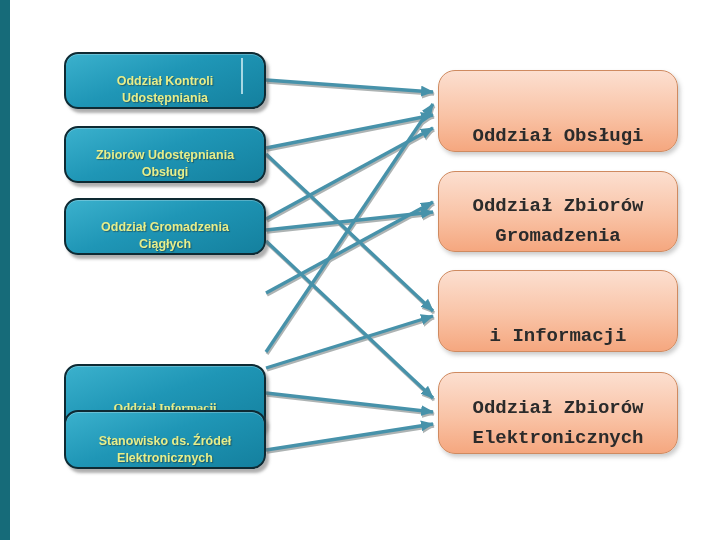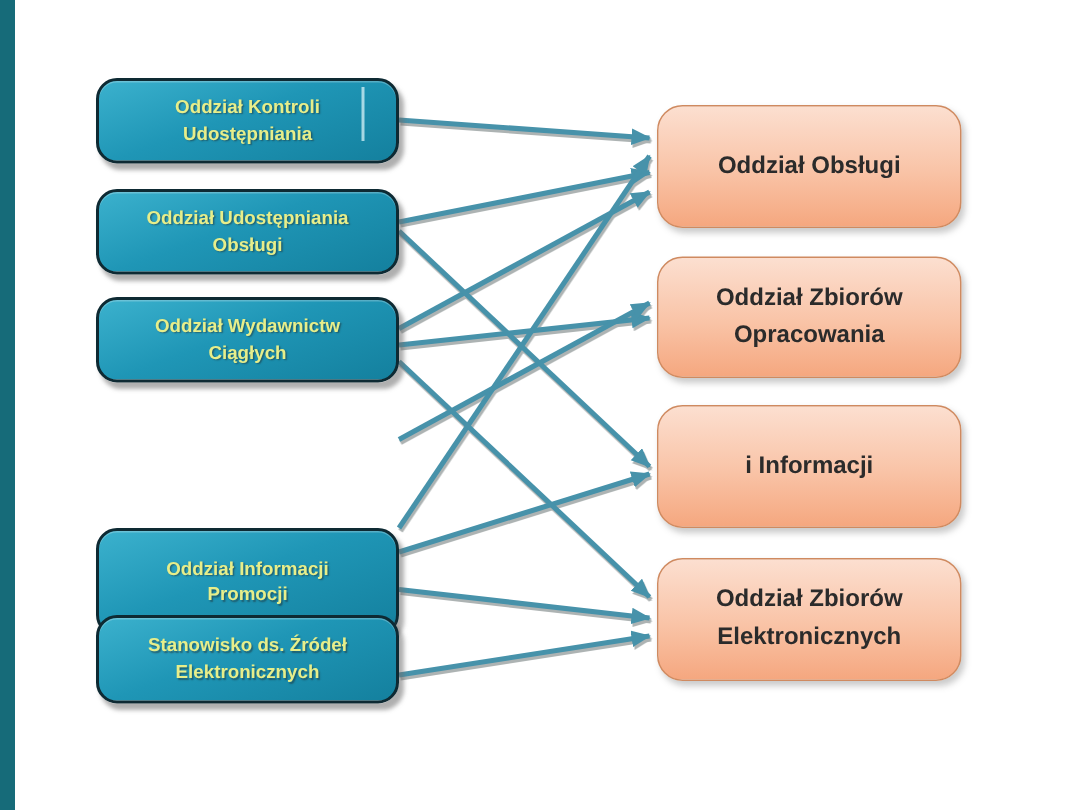--- a/index.html
+++ b/index.html
@@ -15,41 +15,41 @@
     background:#166b79;
   }
   .connectors{
     position:absolute;left:0;top:0;width:720px;height:540px;
     pointer-events:none;
     filter:drop-shadow(1px 2px 0px #adb3b3);
   }
   .box{
     position:absolute;
     box-sizing:border-box;
-    display:flex;flex-direction:column;align-items:center;justify-content:center;
+    display:flex;flex-direction:column;align-items:center;justify-content:flex-end;
     text-align:center;
     border-radius:14px;
   }
   .old-box{
     left:64px;width:202px;
     background:linear-gradient(160deg,#3bb1cd 0%,#1f96b6 45%,#14809e 100%);
     border:2px solid #0e2a33;
     box-shadow:3px 4px 3px rgba(110,110,110,0.55), inset 0 1px 0 rgba(255,255,255,0.25);
     color:#e7ee8a;
     font-weight:bold;font-size:12.5px;line-height:1.38;
     text-shadow:1px 1px 1px rgba(30,30,30,0.45);
   }
   .new-box{
-    left:438px;width:203px;
+    left:438px;width:240px;
     background:linear-gradient(to bottom,#fcdfd0 0%,#f9c3a6 55%,#f5a77f 100%);
     border:1.5px solid #cf8a60;
     border-radius:17px;
     box-shadow:2px 3px 4px rgba(140,140,140,0.45);
     color:#2b2b2b;
-    font-weight:bold;font-size:16px;line-height:1.55;
+    font-weight:bold;font-size:19px;line-height:1.55;font-family:Liberation Mono, monospace;
   }
   .cursor-artifact{
     position:absolute;left:175px;top:4px;width:2px;height:36px;
     background:rgba(215,242,247,0.75);
   }
 </style>
 </head>
 <body>
 
 <div class="slide">
@@ -76,42 +76,42 @@
       <line x1="266" y1="450" x2="433" y2="424" marker-end="url(#arrow)"></line>
     </g>
   </svg>
 
   <div class="box old-box" style="top:52px;height:57px;">
     <span>Oddział Kontroli</span>
     <span>Udostępniania</span>
     <i class="cursor-artifact"></i>
   </div>
   <div class="box old-box" style="top:126px;height:57px;">
-    <span>Oddział Udostępniania</span>
+    <span>Zbiorów Udostępniania</span>
     <span>Obsługi</span>
   </div>
   <div class="box old-box" style="top:198px;height:57px;">
-    <span>Oddział Wydawnictw</span>
+    <span>Oddział Gromadzenia</span>
     <span>Ciągłych</span>
   </div>
-  <div class="box old-box" style="top:352px;height:72px;">
+  <div class="box old-box" style="top:364px;height:72px;font-family:Liberation Serif, serif;">
     <span>Oddział Informacji</span>
     <span>Promocji</span>
   </div>
   <div class="box old-box" style="top:410px;height:59px;">
     <span>Stanowisko ds. Źródeł</span>
     <span>Elektronicznych</span>
   </div>
 
   <div class="box new-box" style="top:70px;height:82px;">
     <span>Oddział Obsługi</span>
   </div>
   <div class="box new-box" style="top:171px;height:81px;">
     <span>Oddział Zbiorów</span>
-    <span>Opracowania</span>
+    <span>Gromadzenia</span>
   </div>
   <div class="box new-box" style="top:270px;height:82px;">
     <span>i Informacji</span>
   </div>
   <div class="box new-box" style="top:372px;height:82px;">
     <span>Oddział Zbiorów</span>
     <span>Elektronicznych</span>
   </div>
 
 </div>

